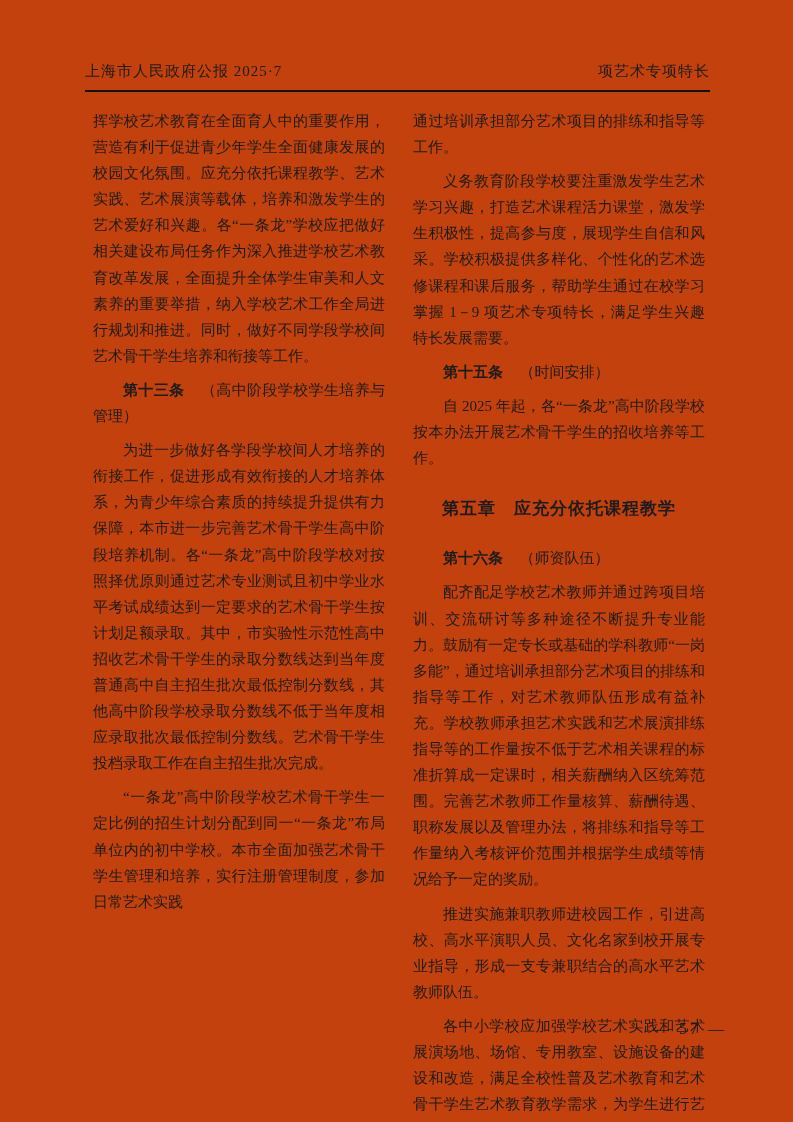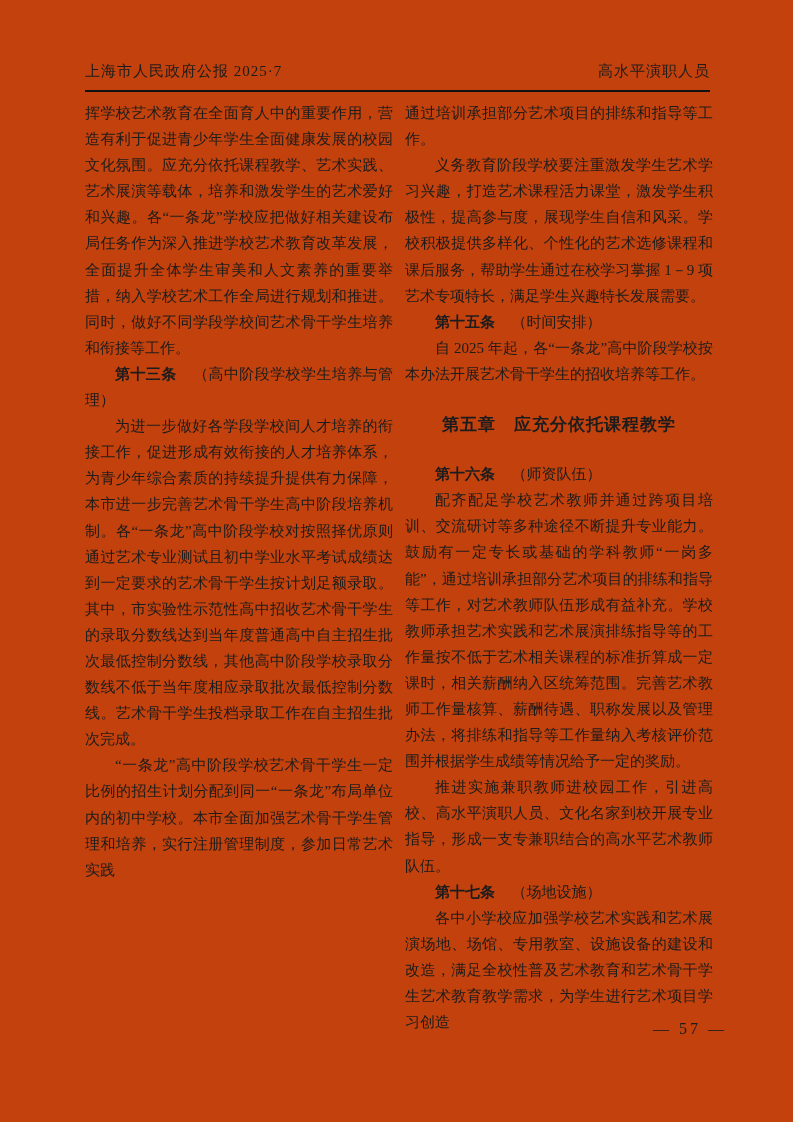--- a/index.html
+++ b/index.html
@@ -45,21 +45,21 @@
     gap: 12px;
   }
   .column {
     width: 308px;
     font-size: 15px;
     line-height: 26.1px;
     text-align: justify;
     text-justify: inter-character;
   }
   .para {
-    margin: 0;
+    margin: 8px;
     text-indent: 2em;
   }
   .para.continuation {
     text-indent: 0;
   }
   .para.chapter {
     text-indent: 0;
     text-align: center;
     font-weight: bold;
     font-size: 17px;
@@ -79,41 +79,40 @@
     color: #1c1c1c;
   }
 </style>
 </head>
 <body>
 
 <div class="page">
 
   <div class="page-header">
     <span>上海市人民政府公报 2025·7</span>
-    <span>高水平演职人员</span>
+    <span>项艺术专项特长</span>
   </div>
 
   <div class="header-rule"></div>
 
   <div class="columns">
     <div class="column">
         <p class="para continuation">挥学校艺术教育在全面育人中的重要作用，营造有利于促进青少年学生全面健康发展的校园文化氛围。应充分依托课程教学、艺术实践、艺术展演等载体，培养和激发学生的艺术爱好和兴趣。各“一条龙”学校应把做好相关建设布局任务作为深入推进学校艺术教育改革发展，全面提升全体学生审美和人文素养的重要举措，纳入学校艺术工作全局进行规划和推进。同时，做好不同学段学校间艺术骨干学生培养和衔接等工作。</p>
         <p class="para article"><span class="article-label">第十三条</span>（高中阶段学校学生培养与管理）</p>
         <p class="para body">为进一步做好各学段学校间人才培养的衔接工作，促进形成有效衔接的人才培养体系，为青少年综合素质的持续提升提供有力保障，本市进一步完善艺术骨干学生高中阶段培养机制。各“一条龙”高中阶段学校对按照择优原则通过艺术专业测试且初中学业水平考试成绩达到一定要求的艺术骨干学生按计划足额录取。其中，市实验性示范性高中招收艺术骨干学生的录取分数线达到当年度普通高中自主招生批次最低控制分数线，其他高中阶段学校录取分数线不低于当年度相应录取批次最低控制分数线。艺术骨干学生投档录取工作在自主招生批次完成。</p>
         <p class="para body">“一条龙”高中阶段学校艺术骨干学生一定比例的招生计划分配到同一“一条龙”布局单位内的初中学校。本市全面加强艺术骨干学生管理和培养，实行注册管理制度，参加日常艺术实践</p>
       </div>
     <div class="column">
         <p class="para continuation">通过培训承担部分艺术项目的排练和指导等工作。</p>
         <p class="para body">义务教育阶段学校要注重激发学生艺术学习兴趣，打造艺术课程活力课堂，激发学生积极性，提高参与度，展现学生自信和风采。学校积极提供多样化、个性化的艺术选修课程和课后服务，帮助学生通过在校学习掌握 1－9 项艺术专项特长，满足学生兴趣特长发展需要。</p>
         <p class="para article"><span class="article-label">第十五条</span>（时间安排）</p>
         <p class="para body">自 2025 年起，各“一条龙”高中阶段学校按本办法开展艺术骨干学生的招收培养等工作。</p>
         <p class="para chapter">第五章　应充分依托课程教学</p>
         <p class="para article"><span class="article-label">第十六条</span>（师资队伍）</p>
         <p class="para body">配齐配足学校艺术教师并通过跨项目培训、交流研讨等多种途径不断提升专业能力。鼓励有一定专长或基础的学科教师“一岗多能”，通过培训承担部分艺术项目的排练和指导等工作，对艺术教师队伍形成有益补充。学校教师承担艺术实践和艺术展演排练指导等的工作量按不低于艺术相关课程的标准折算成一定课时，相关薪酬纳入区统筹范围。完善艺术教师工作量核算、薪酬待遇、职称发展以及管理办法，将排练和指导等工作量纳入考核评价范围并根据学生成绩等情况给予一定的奖励。</p>
         <p class="para body">推进实施兼职教师进校园工作，引进高校、高水平演职人员、文化名家到校开展专业指导，形成一支专兼职结合的高水平艺术教师队伍。</p>
-        <p class="para article"><span class="article-label">第十七条</span>（场地设施）</p>
         <p class="para body">各中小学校应加强学校艺术实践和艺术展演场地、场馆、专用教室、设施设备的建设和改造，满足全校性普及艺术教育和艺术骨干学生艺术教育教学需求，为学生进行艺术项目学习创造</p>
       </div>
   </div>
 
   <div class="page-footer">— 57 —</div>
 
 </div>
 
 </body></html>

